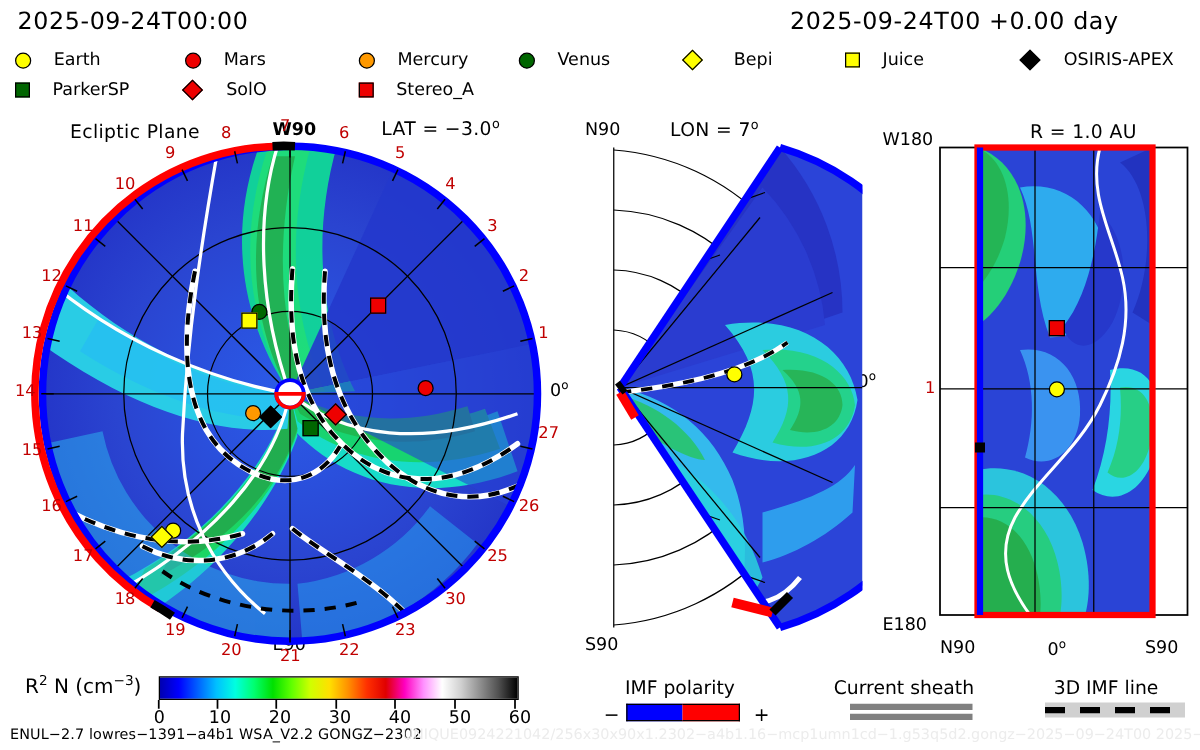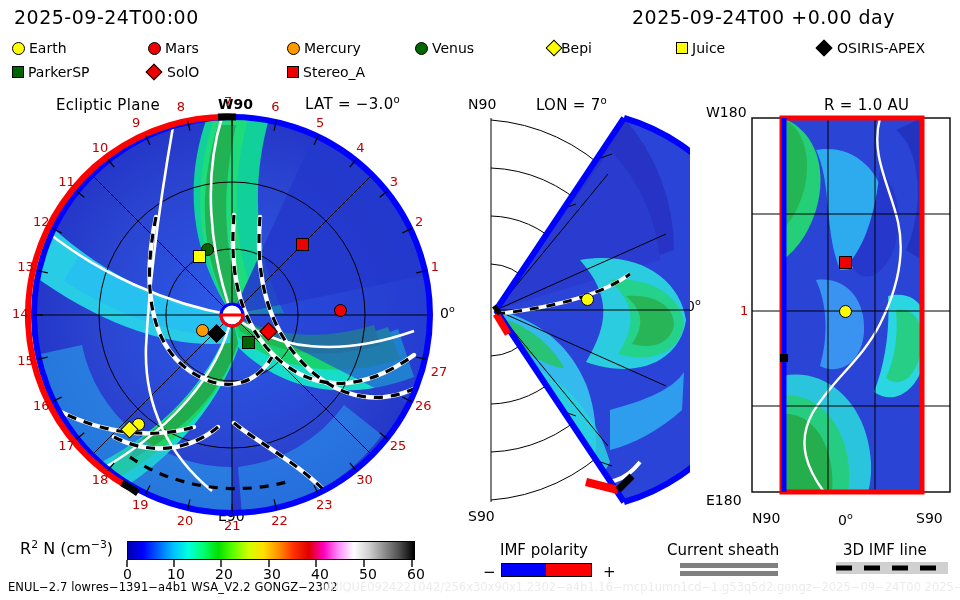--- a/index.html
+++ b/index.html
@@ -1,20 +1,20 @@
 <!DOCTYPE html>
 <html><head>
 <meta charset="utf-8">
 <style>
   html,body{margin:0;padding:0;background:#fff;}
   body{width:960px;height:600px;position:relative;overflow:hidden;
        font-family:"DejaVu Sans",sans-serif;color:#000;}
   .abs{position:absolute;}
   .hdr-date{font-size:19px;letter-spacing:0.5px;white-space:nowrap;}
-  .leg-item{position:absolute;display:flex;align-items:center;white-space:nowrap;font-size:14px;}
+  .leg-item{position:absolute;display:flex;align-items:center;white-space:nowrap;font-size:14px;gap:14px;}
   .leg-item .lbl{margin-left:4px;letter-spacing:0px;}
   .mk{display:inline-block;flex:none;}
   .mk-circle{width:13px;height:13px;border-radius:50%;border:1.6px solid #000;box-sizing:border-box;}
   .mk-square{width:12px;height:12px;border:1.6px solid #000;box-sizing:border-box;}
   .mk-diamond{width:12px;height:12px;border:1.6px solid #000;box-sizing:border-box;transform:rotate(45deg);}
   .ptitle{font-size:15px;white-space:nowrap;letter-spacing:0.3px;}
   .axlbl{font-size:14px;white-space:nowrap;}
   .hr{position:absolute;font-size:13px;color:#c00000;white-space:nowrap;}
   .cbtick{position:absolute;font-size:14px;}
   .foot{font-size:11.5px;white-space:nowrap;letter-spacing:0.1px;}
@@ -40,21 +40,21 @@
     <div class="leg-item" style="left: 287px; top: 40px;">
       <span class="mk mk-circle" style="background: rgb(255, 153, 0);"></span>
       <span class="lbl">Mercury</span>
     </div>
     <div class="leg-item" style="left: 415px; top: 40px;">
       <span class="mk mk-circle" style="background: rgb(0, 102, 0);"></span>
       <span class="lbl">Venus</span>
     </div>
     <div class="leg-item" style="left: 548px; top: 40px;">
       <span class="mk mk-diamond" style="background: rgb(255, 255, 0);"></span>
-      <span class="lbl" style="margin-left: 1px;">Bepi</span>
+      <span class="lbl" style="margin-left: 13px;">Bepi</span>
     </div>
     <div class="leg-item" style="left: 676px; top: 40px;">
       <span class="mk mk-square" style="background: rgb(255, 255, 0);"></span>
       <span class="lbl">Juice</span>
     </div>
     <div class="leg-item" style="left: 818px; top: 40px;">
       <span class="mk mk-diamond" style="background: rgb(0, 0, 0);"></span>
       <span class="lbl" style="margin-left: 7px;">OSIRIS-APEX</span>
     </div>
   </div>
@@ -218,21 +218,21 @@
     <div class="hr" style="left: 58.2517px; top: 438.18px;">17</div>
     <div class="hr" style="left: 91.8202px; top: 471.748px;">18</div>
     <div class="hr" style="left: 132.017px; top: 497.005px;">19</div>
     <div class="hr" style="left: 176.826px; top: 512.685px;">20</div>
     <div class="hr" style="left: 224px; top: 518px;">21</div>
     <div class="hr" style="left: 271.174px; top: 512.685px;">22</div>
     <div class="hr" style="left: 315.983px; top: 497.005px;">23</div>
     <div class="hr" style="left: 356.18px; top: 471.748px;">30</div>
     <div class="hr" style="left: 389.748px; top: 438.18px;">25</div>
     <div class="hr" style="left: 415.005px; top: 397.983px;">26</div>
-    <div class="hr" style="left: 430.685px; top: 364px;">27</div>
+    <div class="hr" style="left: 430.685px; top: 339px;">27</div>
   </div>
 
 <div class="abs axlbl" style="left:468px;top:96px;">N90</div>
 <div class="abs ptitle" style="left:536px;top:95px;">
   <span>LON = 7</span><sup>o</sup>
 </div>
 <div class="abs axlbl" style="left:468px;top:508px;">S90</div>
 <div class="abs axlbl" style="left:686px;top:296px;">
   <span>0</span><sup>o</sup>
 </div>

